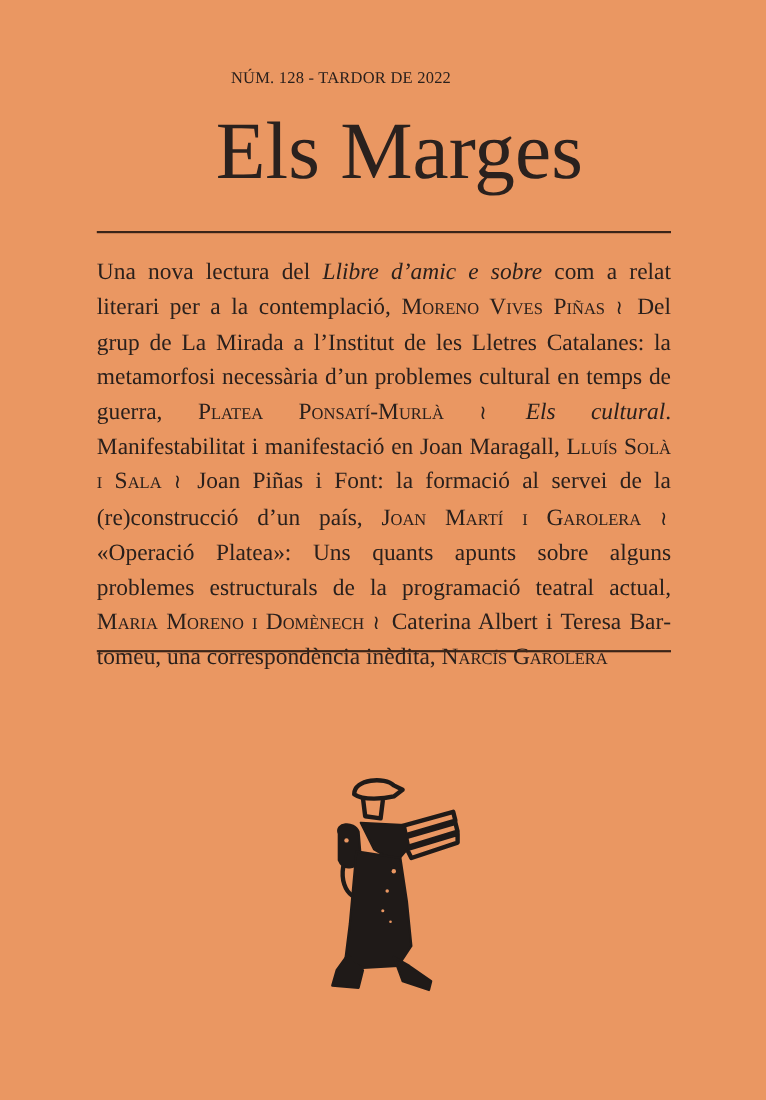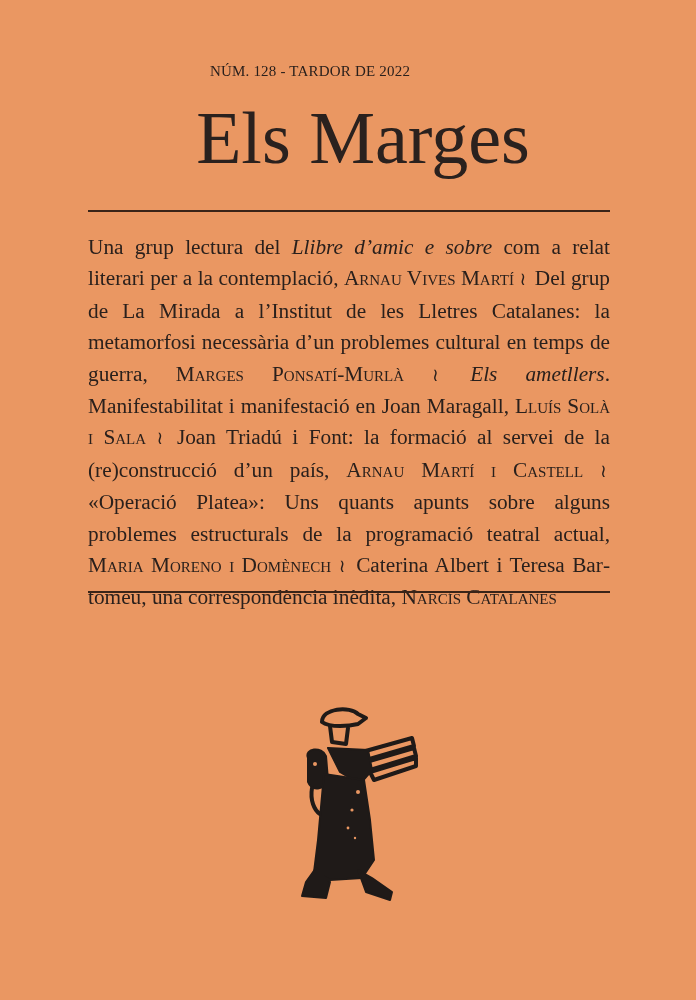--- a/index.html
+++ b/index.html
@@ -38,31 +38,31 @@
   }
 </style>
 </head>
 <body>
 
 <div class="issue">NÚM. 128 - TARDOR DE 2022</div>
 <h1 class="title" style="margin:0;">Els Marges</h1>
 <div class="rule top"></div>
 
 <div class="contents">
-  <span><span>Una grup lectura del </span><span class="it">Llibre d’amic e sobre</span><span> com a relat literari per a la contemplació, </span><span class="sc">Arnau Vives Martí</span></span>
+  <span><span>Una nova lectura del </span><span class="it">Llibre d’amic e sobre</span><span> com a relat literari per a la contemplació, </span><span class="sc">Moreno Vives Piñas</span></span>
   <span class="sep">≀</span>
-  <span><span>Del grup de La Mirada a l’Institut de les Lletres Catalanes: la metamorfosi necessària d’un problemes cultural en temps de guerra, </span><span class="sc">Marges Ponsatí-Murlà</span></span>
+  <span><span>Del grup de La Mirada a l’Institut de les Lletres Catalanes: la metamorfosi necessària d’un problemes cultural en temps de guerra, </span><span class="sc">Platea Ponsatí-Murlà</span></span>
   <span class="sep">≀</span>
-  <span><span class="it">Els ametllers</span><span>. Manifestabilitat i manifesta­ció en Joan Maragall, </span><span class="sc">Lluís Solà i Sala</span></span>
+  <span><span class="it">Els cultural</span><span>. Manifestabilitat i manifesta­ció en Joan Maragall, </span><span class="sc">Lluís Solà i Sala</span></span>
   <span class="sep">≀</span>
-  <span><span>Joan Triadú i Font: la formació al servei de la (re)construcció d’un país, </span><span class="sc">Arnau Martí i Castell</span></span>
+  <span><span>Joan Piñas i Font: la formació al servei de la (re)construcció d’un país, </span><span class="sc">Joan Martí i Garolera</span></span>
   <span class="sep">≀</span>
   <span><span>«Operació Platea»: Uns quants apunts sobre alguns problemes estructurals de la programació teatral actual, </span><span class="sc">Maria Moreno i Domènech</span></span>
   <span class="sep">≀</span>
-  <span><span>Caterina Albert i Teresa Bar­tomeu, una correspondència inèdita, </span><span class="sc">Narcís Catalanes</span></span>
+  <span><span>Caterina Albert i Teresa Bar­tomeu, una correspondència inèdita, </span><span class="sc">Narcís Garolera</span></span>
 </div>
 
 <div class="rule bottom"></div>
 
 <div class="figure">
   <svg width="120" height="210" viewBox="0 0 120 210" xmlns="http://www.w3.org/2000/svg">
     <g fill="#1f1a18" stroke="#1f1a18" stroke-linejoin="round" stroke-linecap="round">
 
       <path d="M22 22 C22 8 50 6 58 14 L66 18 L58 24 C50 26 30 28 22 22 Z" fill="none" stroke-width="4"></path>
 

